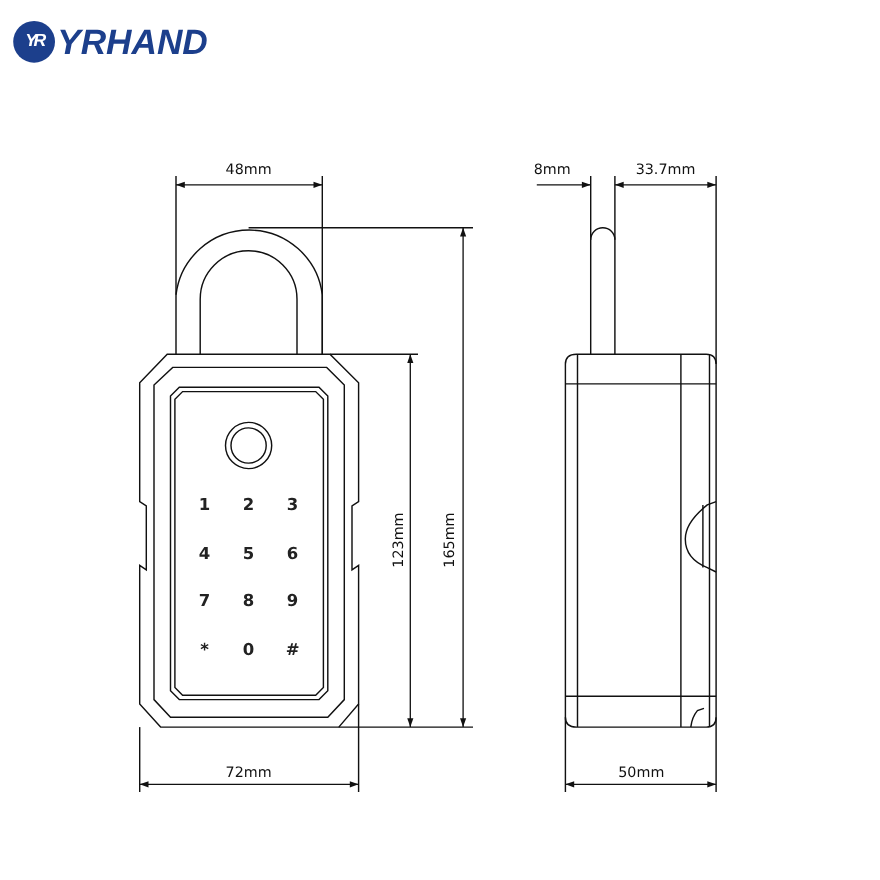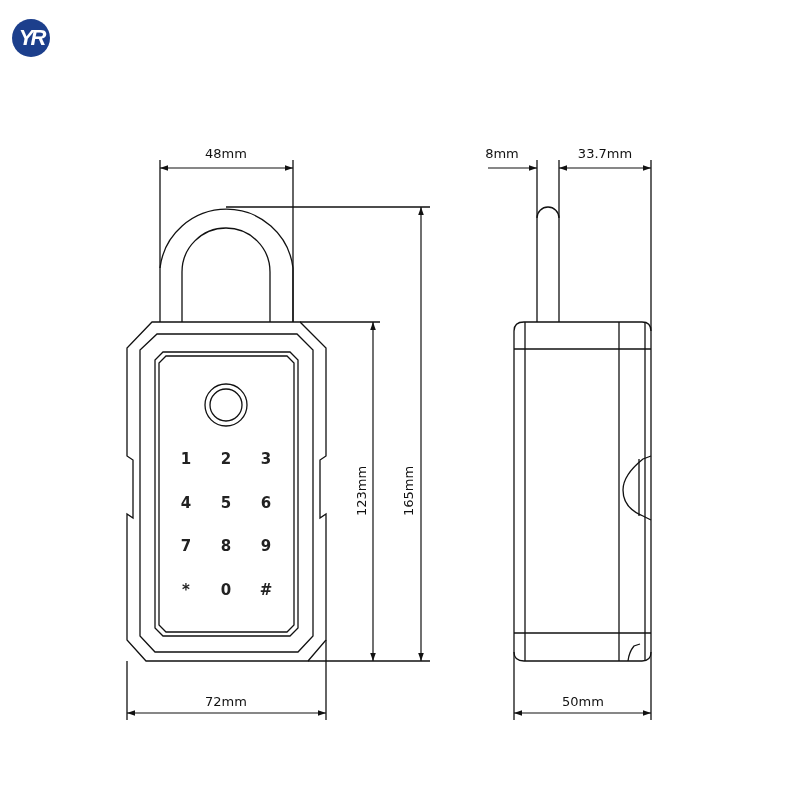--- a/index.html
+++ b/index.html
@@ -1,28 +1,29 @@
 <!DOCTYPE html>
 <html><head>
 <meta charset="utf-8">
 <style>
   html,body{margin:0;padding:0;background:#fff;}
   body{width:800px;height:800px;position:relative;overflow:hidden;font-family:"DejaVu Sans","Liberation Sans",sans-serif;}
   #logo{position:absolute;left:12px;top:18px;height:40px;display:flex;align-items:center;}
-  #logo-mark{width:38px;height:38px;border-radius:50%;background:#1c3f8c;color:#fff;display:flex;align-items:center;justify-content:center;font-weight:bold;font-style:italic;font-size:22px;font-family:"Liberation Sans",sans-serif;letter-spacing:-3px;}
+  #logo-mark{width:38px;height:38px;border-radius:50%;background:#1c3f8c;color:#fff;display:flex;align-items:center;justify-content:center;font-weight:bold;font-style:italic;font-size:16px;font-family:"Liberation Sans",sans-serif;letter-spacing:-3px;}
   #logo-text{color:#1c3f8c;font-weight:bold;font-style:italic;font-size:32px;font-family:"Liberation Sans",sans-serif;margin-left:2px;letter-spacing:0px;}
   svg{position:absolute;left:0;top:0;}
   .dim{font-family:"DejaVu Sans",sans-serif;font-size:13px;fill:#111;}
   .key{font-family:"DejaVu Sans",sans-serif;font-size:15px;font-weight:bold;fill:#222;}
 </style>
 </head>
 <body>
 
 <div id="logo">
   <div id="logo-mark">YR</div>
+  <div id="logo-text">YRHAND</div>
 </div>
 
 <svg width="800" height="800" viewBox="0 0 800 800">
   <defs>
     <marker id="arr" viewBox="0 0 10 10" refX="10" refY="5" markerWidth="14" markerHeight="8" orient="auto-start-reverse" markerUnits="userSpaceOnUse">
       <path d="M0,1.5 L10,5 L0,8.5 z" fill="#111"></path>
     </marker>
   </defs>
 
   <g stroke="#111" stroke-width="1.3" fill="none">

